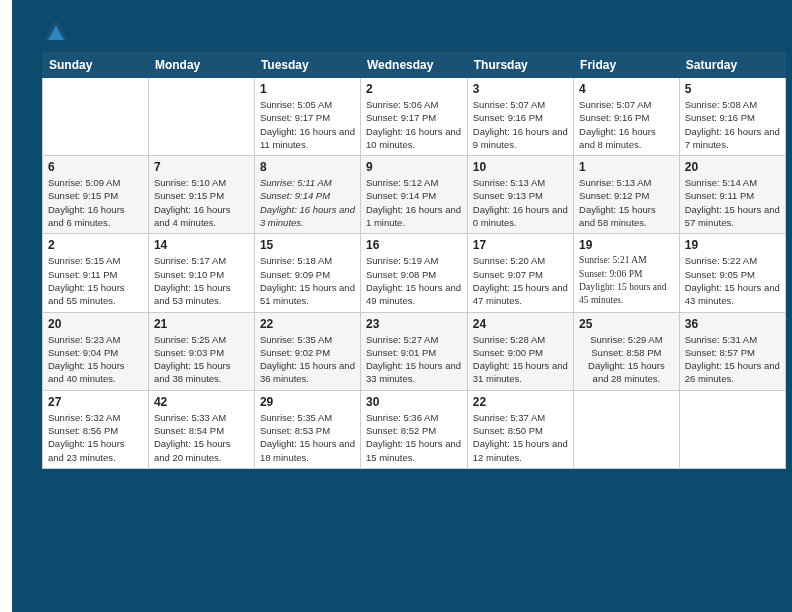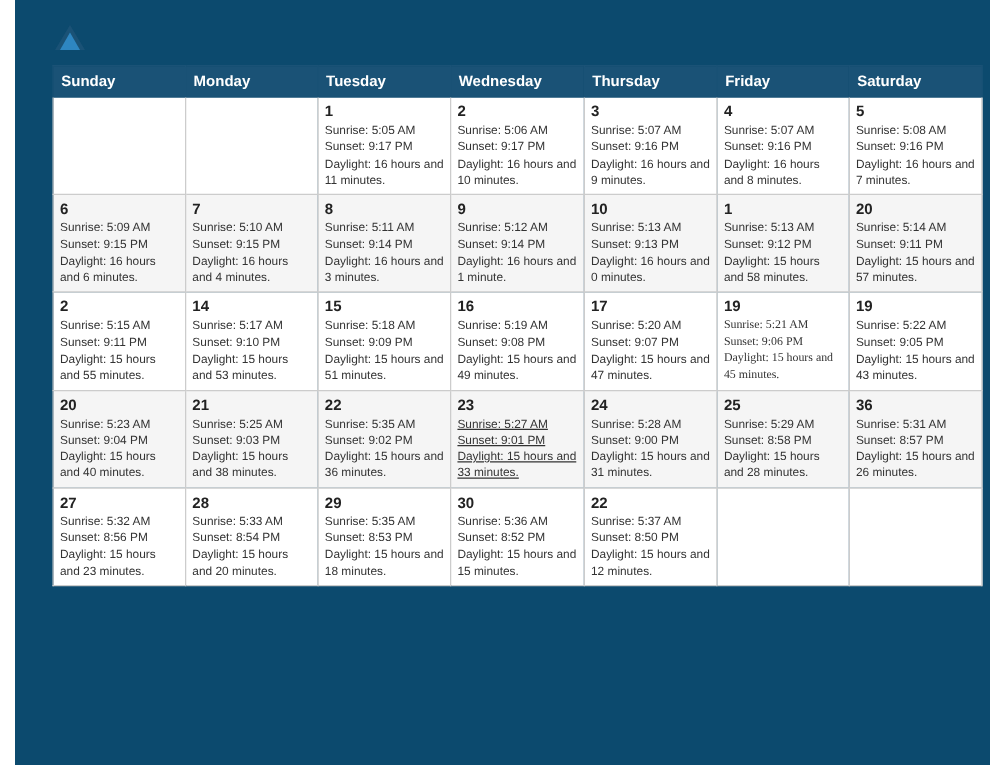--- a/index.html
+++ b/index.html
@@ -182,21 +182,21 @@
 Daylight: 16 hours and 6 minutes.</div>
           </td>
           <td>
             <span class="day-num">7</span>
             <div class="day-info" style="white-space: pre-line;">Sunrise: 5:10 AM
 Sunset: 9:15 PM
 Daylight: 16 hours and 4 minutes.</div>
           </td>
           <td>
             <span class="day-num">8</span>
-            <div class="day-info" style="white-space: pre-line;">Sunrise: 5:11 AM
+            <div class="day-info" style="white-space: pre-line; font-style: italic;">Sunrise: 5:11 AM
 Sunset: 9:14 PM
 Daylight: 16 hours and 3 minutes.</div>
           </td>
           <td>
             <span class="day-num">9</span>
             <div class="day-info" style="white-space: pre-line;">Sunrise: 5:12 AM
 Sunset: 9:14 PM
 Daylight: 16 hours and 1 minute.</div>
           </td>
           <td>
@@ -276,52 +276,52 @@
 Daylight: 15 hours and 38 minutes.</div>
           </td>
           <td>
             <span class="day-num">22</span>
             <div class="day-info" style="white-space: pre-line;">Sunrise: 5:35 AM
 Sunset: 9:02 PM
 Daylight: 15 hours and 36 minutes.</div>
           </td>
           <td>
             <span class="day-num">23</span>
-            <div class="day-info" style="white-space: pre-line; text-decoration: underline;">Sunrise: 5:27 AM
+            <div class="day-info" style="white-space: pre-line;">Sunrise: 5:27 AM
 Sunset: 9:01 PM
 Daylight: 15 hours and 33 minutes.</div>
           </td>
           <td>
             <span class="day-num">24</span>
             <div class="day-info" style="white-space: pre-line;">Sunrise: 5:28 AM
 Sunset: 9:00 PM
 Daylight: 15 hours and 31 minutes.</div>
           </td>
           <td>
             <span class="day-num">25</span>
-            <div class="day-info" style="white-space: pre-line;">Sunrise: 5:29 AM
+            <div class="day-info" style="white-space: pre-line; text-align: center;">Sunrise: 5:29 AM
 Sunset: 8:58 PM
 Daylight: 15 hours and 28 minutes.</div>
           </td>
           <td>
             <span class="day-num">36</span>
             <div class="day-info" style="white-space: pre-line;">Sunrise: 5:31 AM
 Sunset: 8:57 PM
 Daylight: 15 hours and 26 minutes.</div>
           </td>
         </tr>
         <tr>
           <td>
             <span class="day-num">27</span>
             <div class="day-info" style="white-space: pre-line;">Sunrise: 5:32 AM
 Sunset: 8:56 PM
 Daylight: 15 hours and 23 minutes.</div>
           </td>
           <td>
-            <span class="day-num">28</span>
+            <span class="day-num">42</span>
             <div class="day-info" style="white-space: pre-line;">Sunrise: 5:33 AM
 Sunset: 8:54 PM
 Daylight: 15 hours and 20 minutes.</div>
           </td>
           <td>
             <span class="day-num">29</span>
             <div class="day-info" style="white-space: pre-line;">Sunrise: 5:35 AM
 Sunset: 8:53 PM
 Daylight: 15 hours and 18 minutes.</div>
           </td>

